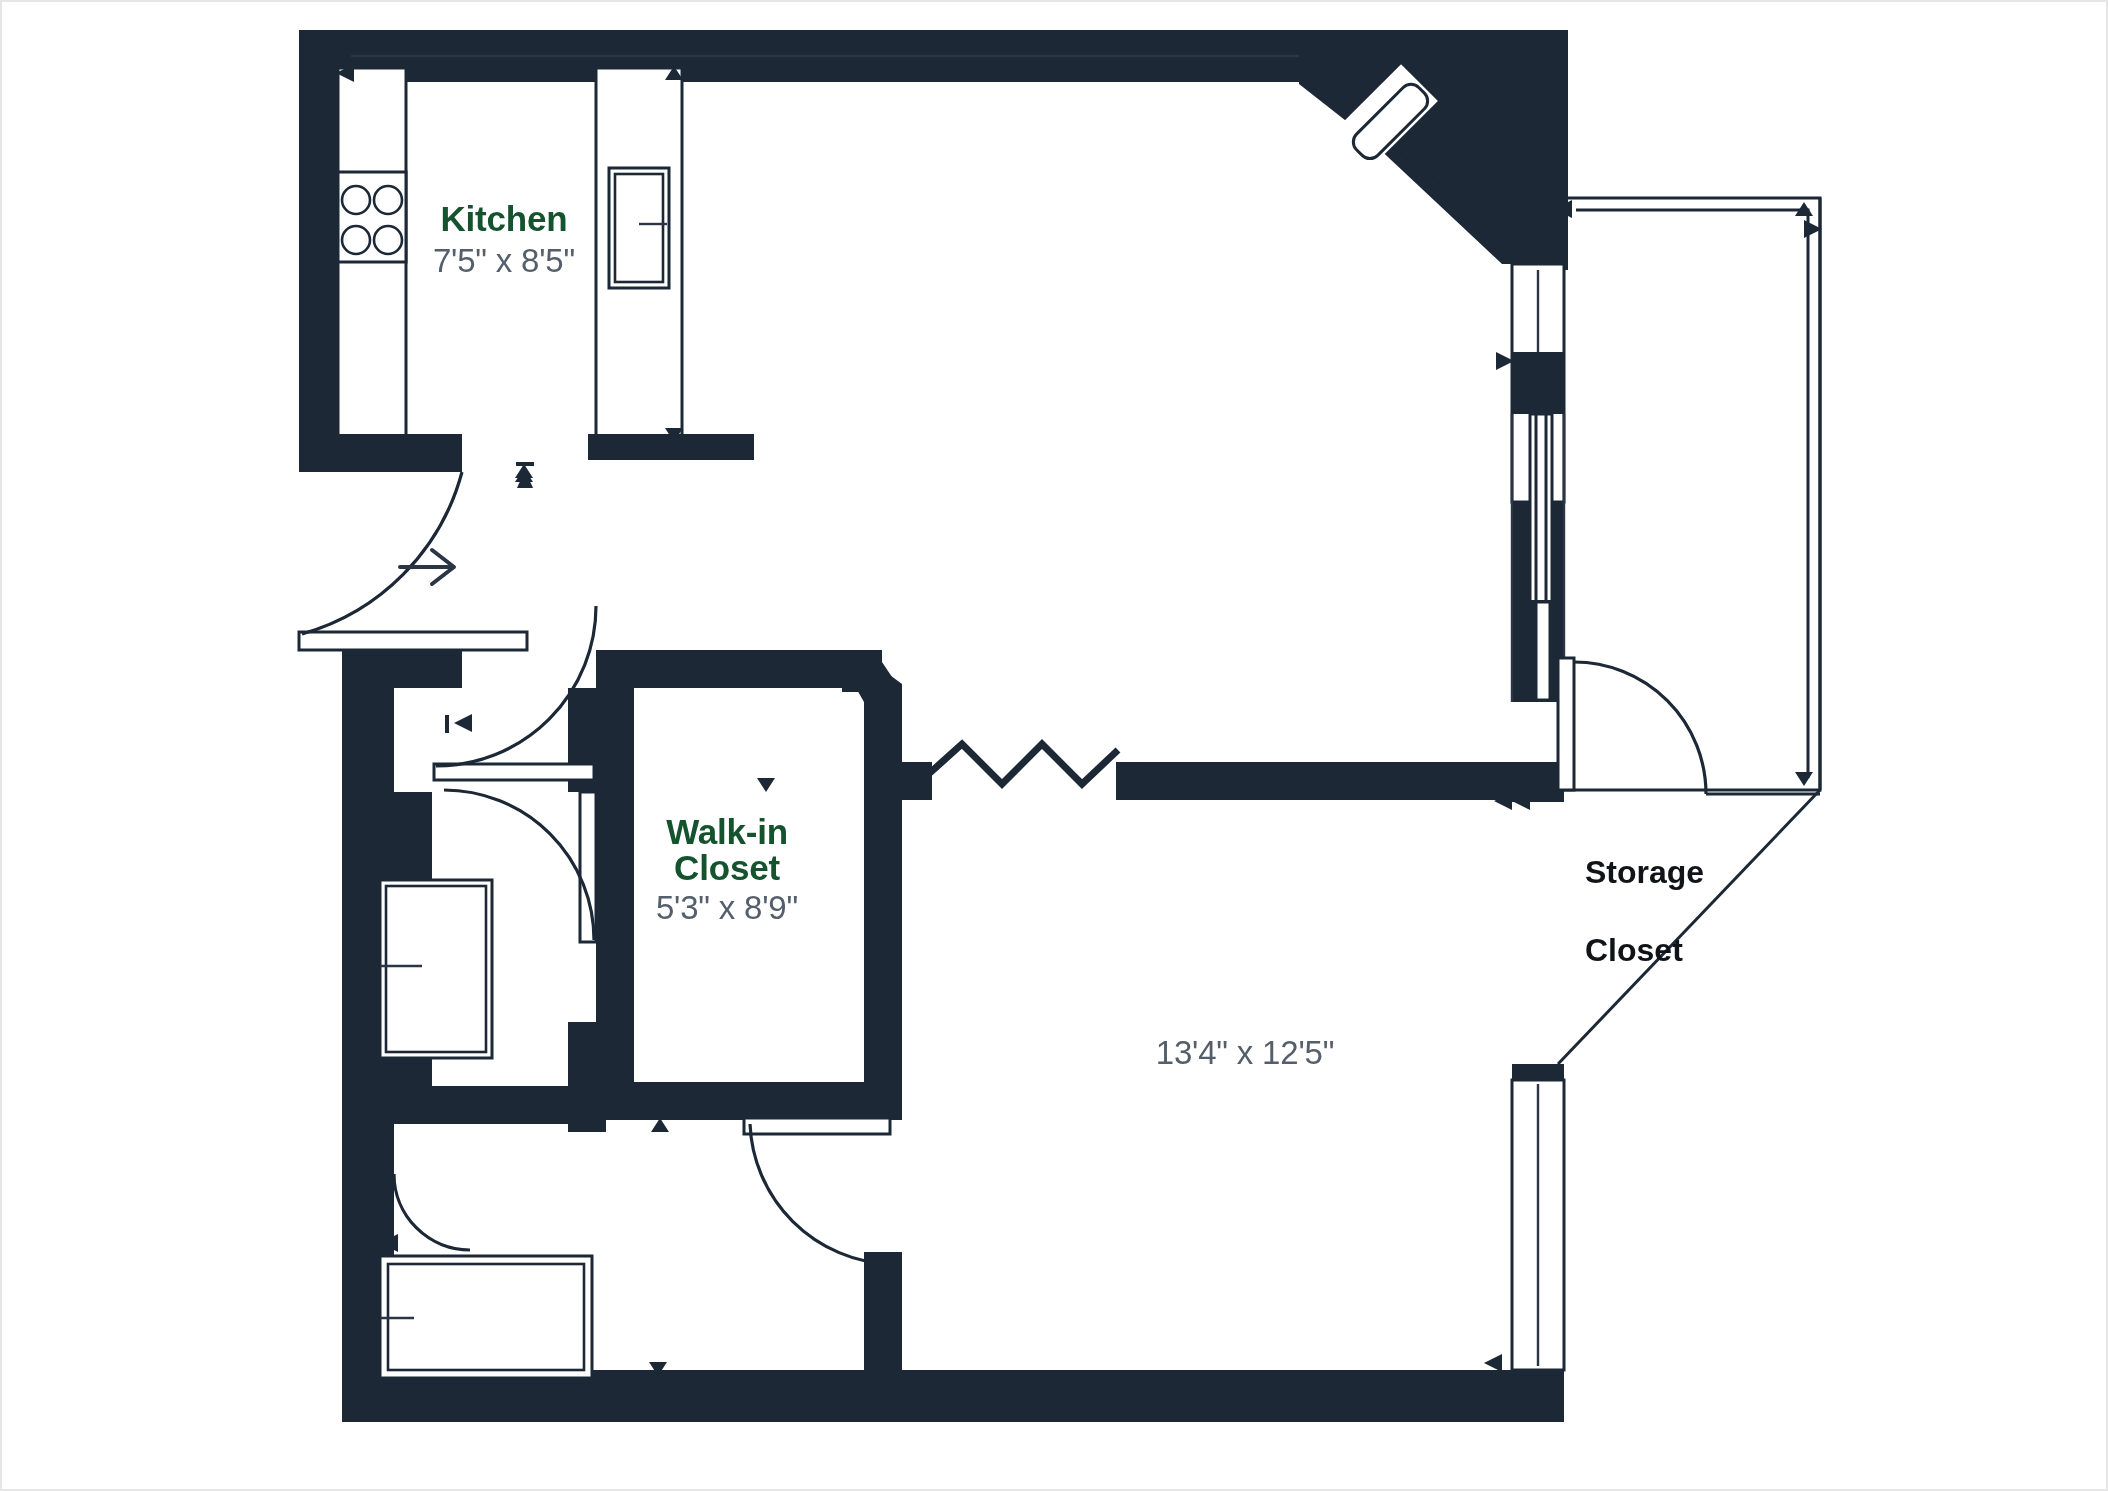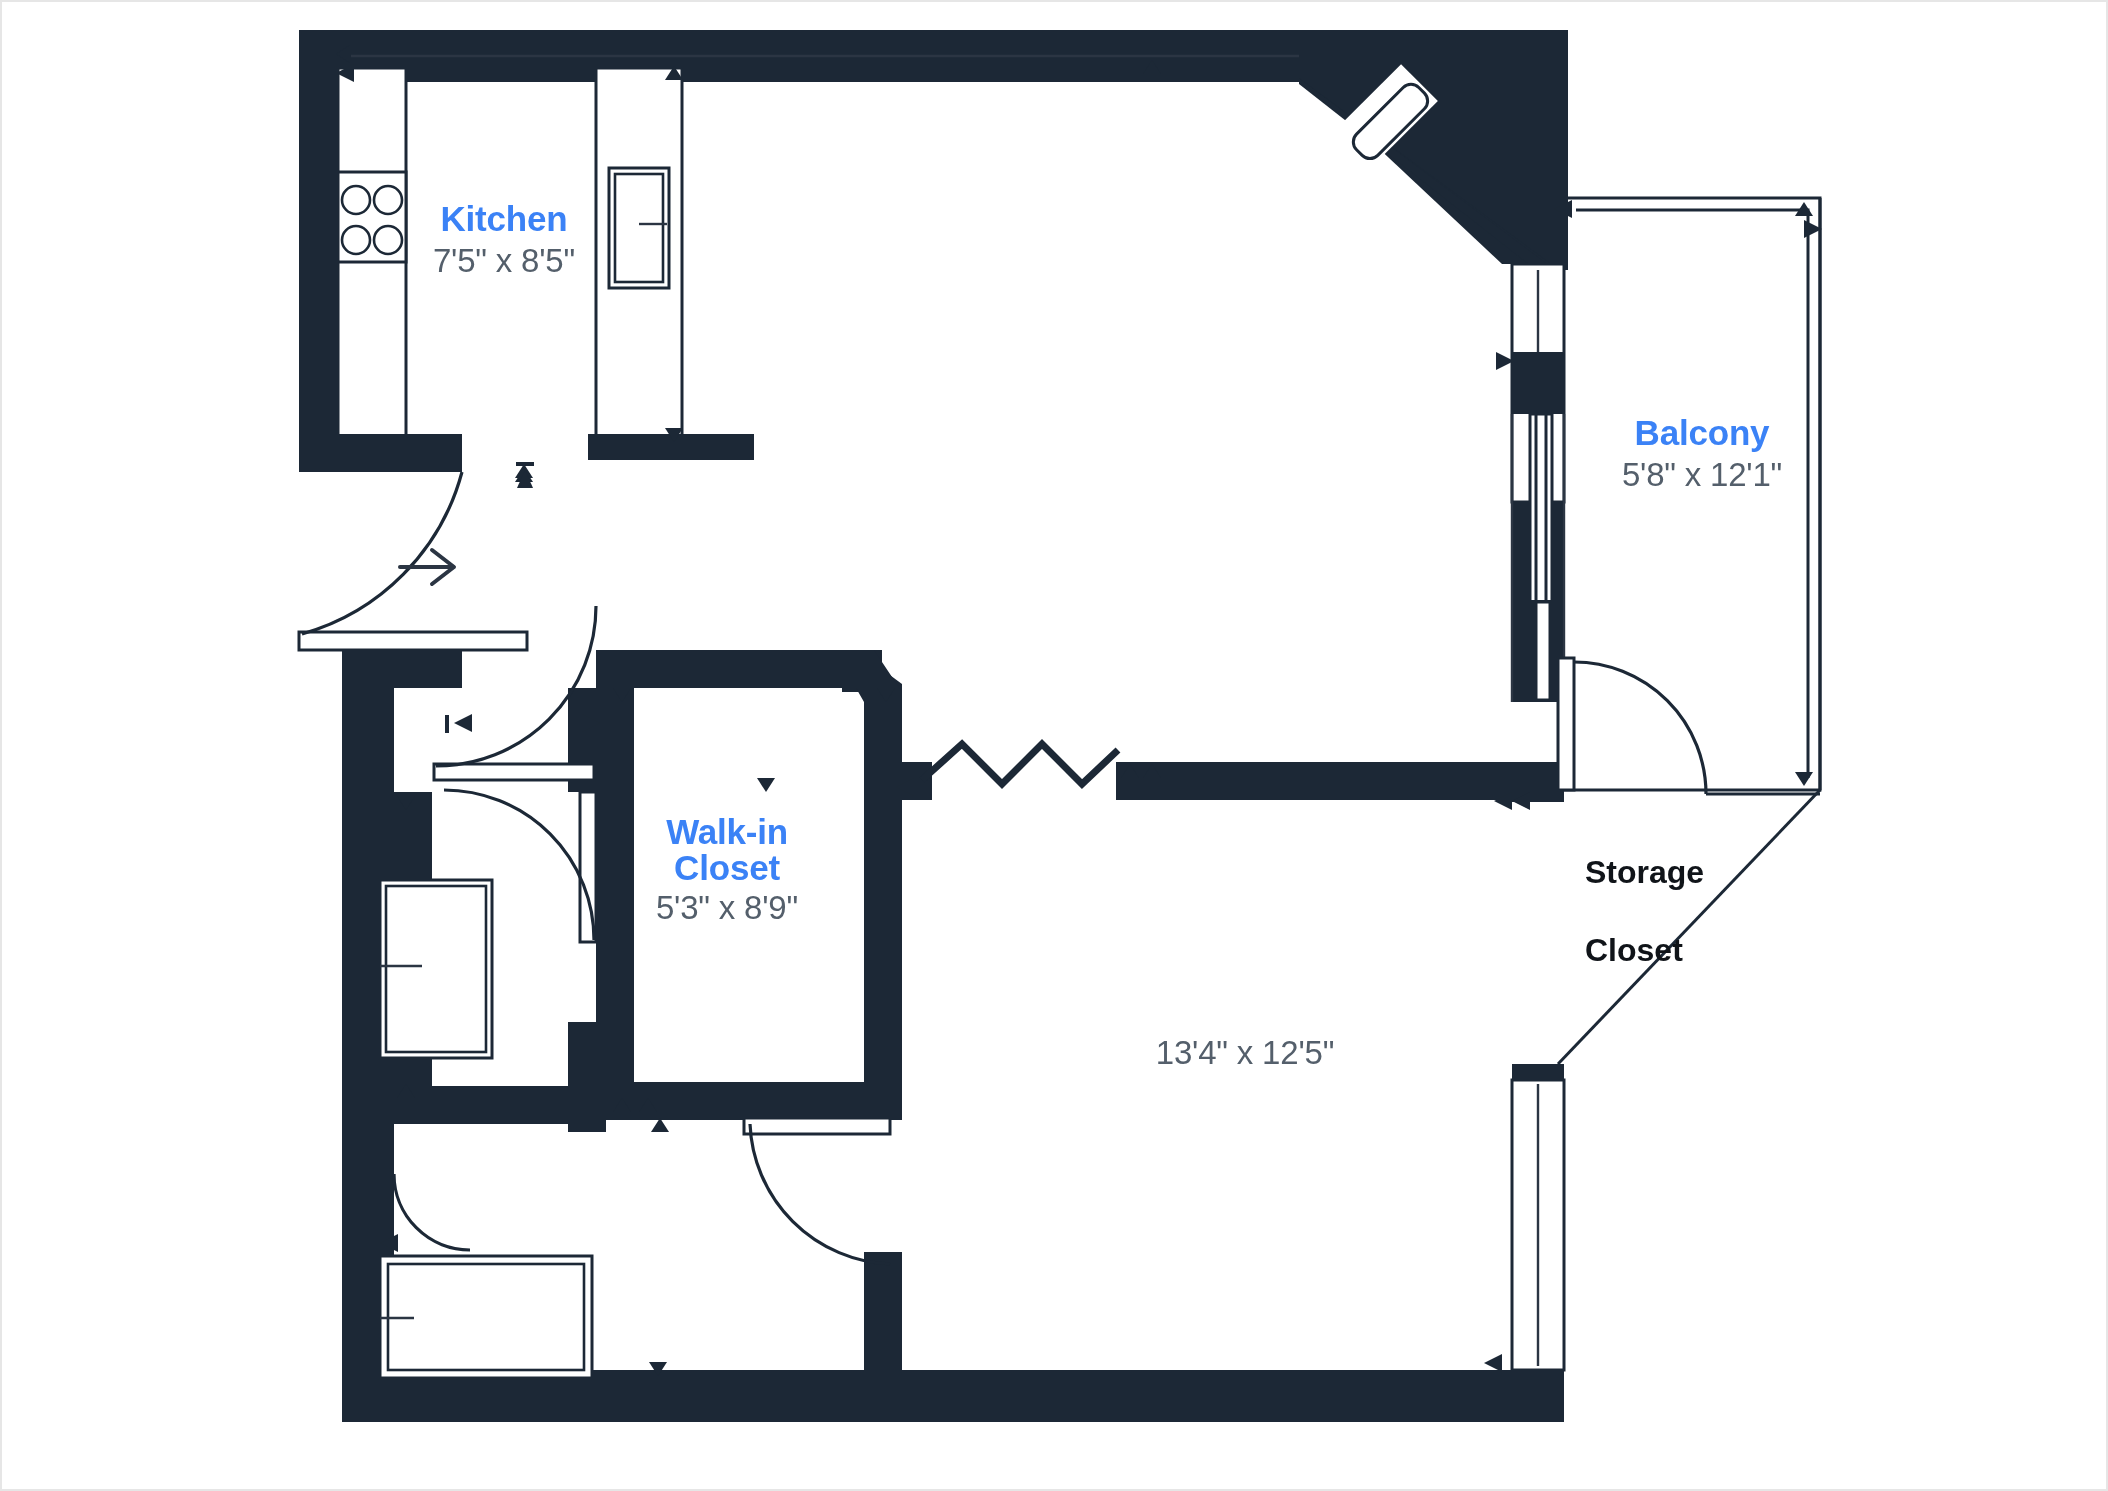--- a/index.html
+++ b/index.html
@@ -39,21 +39,21 @@
     text-align: center;
     font-family: "Liberation Sans", sans-serif;
     line-height: 1.08;
     pointer-events: none;
     white-space: nowrap;
   }
   .room-name {
     display: block;
     font-weight: bold;
     font-size: 35px;
-    color: #3b82f6;
+    color: #14532d;
     letter-spacing: -0.2px;
   }
   .room-dims {
     display: block;
     font-weight: normal;
     font-size: 33px;
     color: #545f6b;
     margin-top: 5px;
     letter-spacing: -0.2px;
   }
@@ -319,24 +319,20 @@
     </g>
 
   </svg>
 
   <div class="room-label" style="left:347px; top:198px; width:310px;">
     <span class="room-name">Kitchen</span>
     <span class="room-dims">7'5" x 8'5"</span>
   </div>
 
 
-  <div class="room-label" style="left:1540px; top:412px; width:320px;">
-    <span class="room-name">Balcony</span>
-    <span class="room-dims">5'8" x 12'1"</span>
-  </div>
 
   <div class="room-label two-line" style="left:575px; top:812px; width:300px;">
     <span class="room-name">Walk-in</span>
     <span class="room-name">Closet</span>
     <span class="room-dims">5'3" x 8'9"</span>
   </div>
 
 
   <div class="room-label" style="left:1058px; top:1028px; width:370px;">
     <span class="room-dims">13'4" x 12'5"</span>

